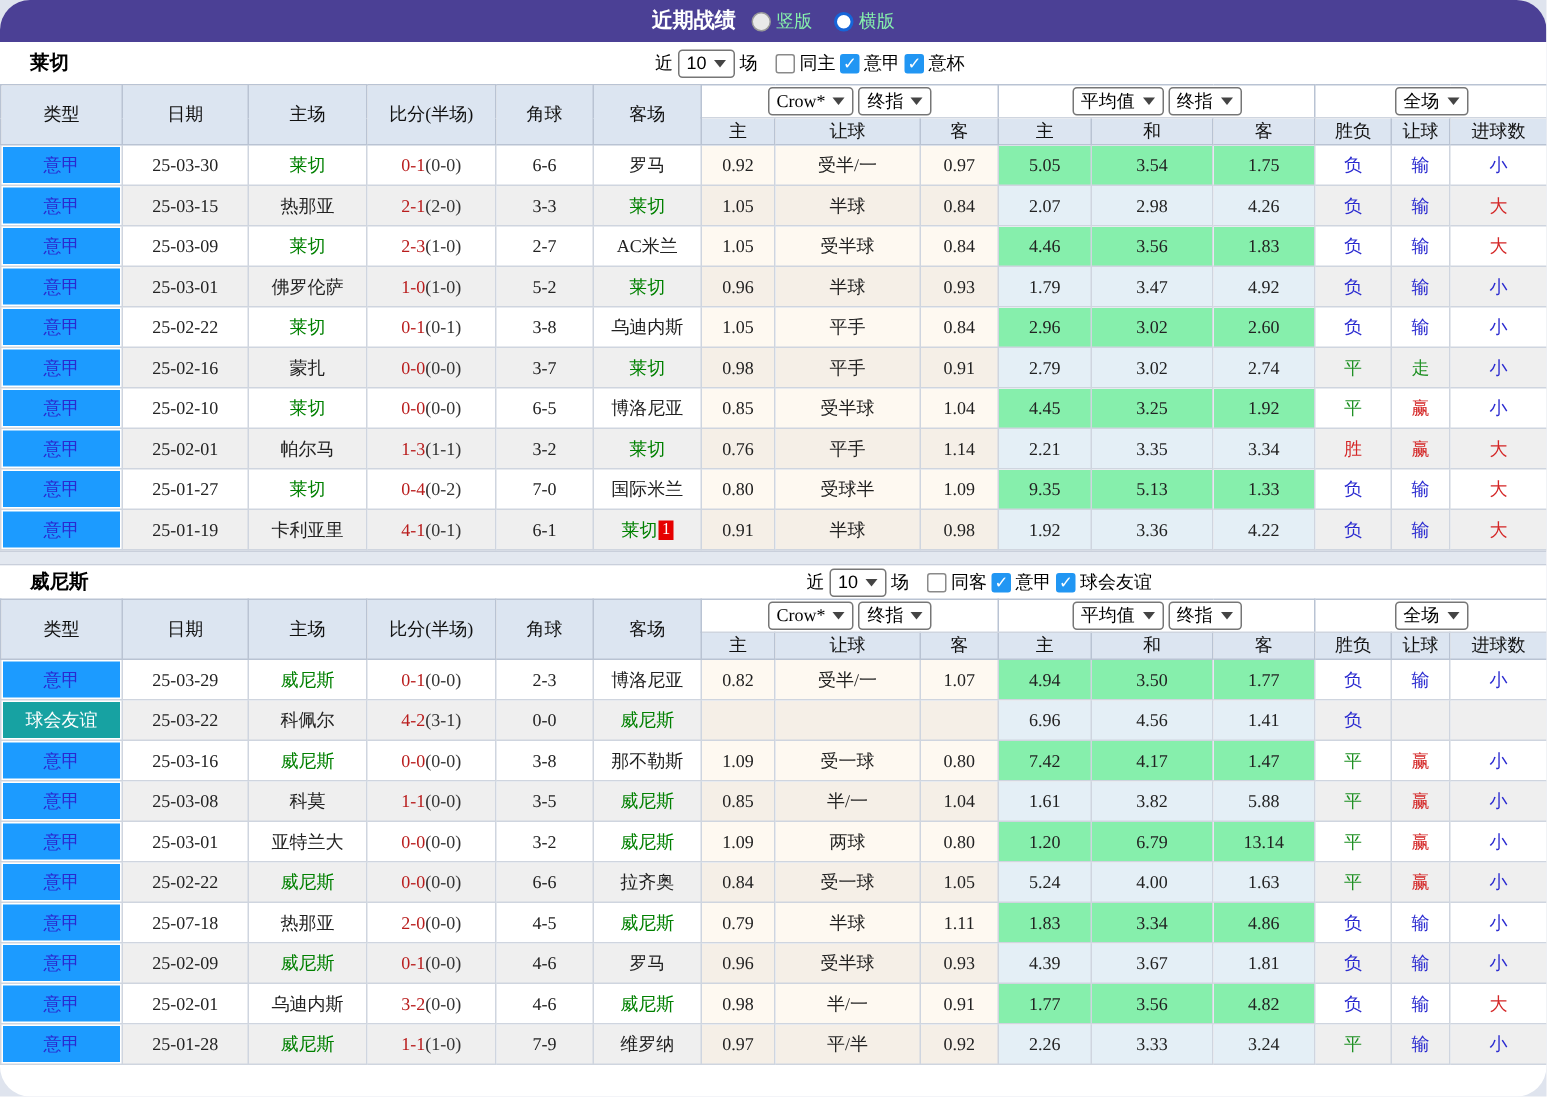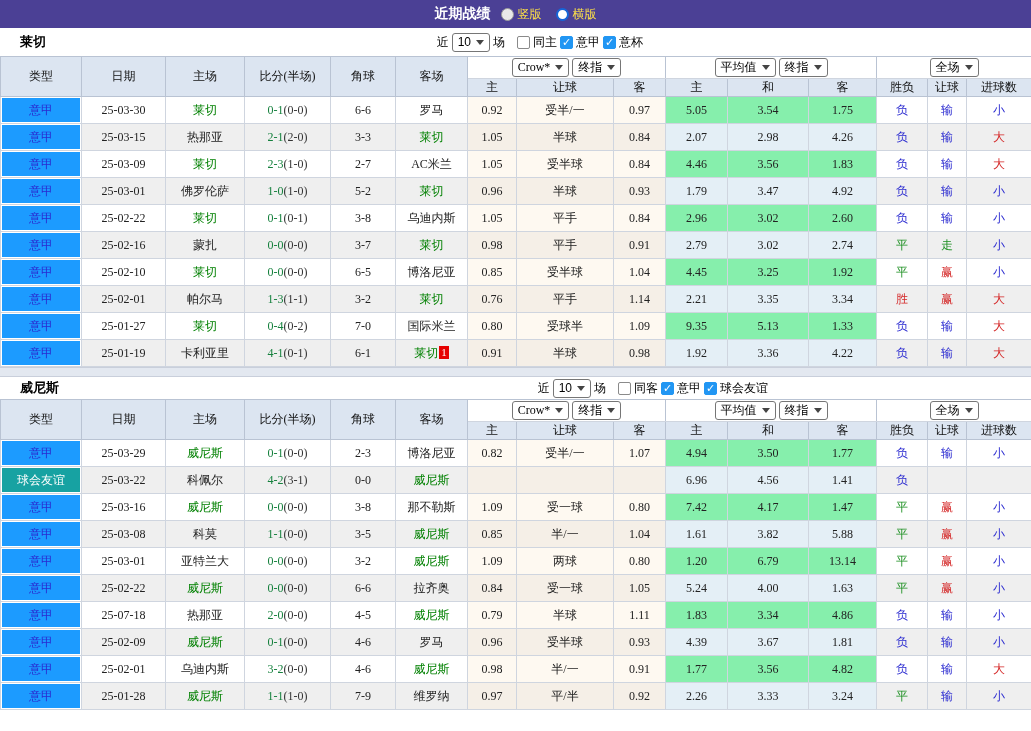--- a/index.html
+++ b/index.html
@@ -1,23 +1,23 @@
 <!DOCTYPE html>
 <html><head>
 <meta charset="utf-8">
 <style>
   html,body{margin:0;padding:0;}
   body{background:#DFE4EE;font-family:"Liberation Sans","DejaVu Sans",sans-serif;}
-  .page{width:1031px;height:731px;background:#fff;overflow:hidden;position:relative;}
+  .page{width:1031px;height:731px;background:#fff;overflow:hidden;position:relative;border-radius:20px;}
 
   
   .titlebar{height:28px;background:#4B4095;display:flex;align-items:center;justify-content:center;gap:10px;}
   .titlebar .title{color:#fff;font-size:14px;font-weight:bold;}
   .radio-group{display:flex;align-items:center;gap:14px;}
-  .radio-item{display:flex;align-items:center;gap:4px;color:#fde047;font-size:12px;}
+  .radio-item{display:flex;align-items:center;gap:4px;color:#86efac;font-size:12px;}
   .radio{width:13px;height:13px;border-radius:50%;display:inline-block;box-sizing:border-box;}
   .radio.filled{background:#E9E9E9;border:1px solid #9a9a9a;}
   .radio.ring{background:#fff;border:2px solid #1665D8;}
 
   
   .section-head{display:flex;align-items:center;background:#fff;}
   .section-head.s1{height:28px;}
   .section-head.s2{height:22px;}
   .team-name{margin-left:20px;font-size:13px;color:#000;font-weight:bold;}
   .filters{margin-left:auto;display:flex;align-items:center;gap:3px;font-size:12px;color:#000;}
@@ -51,21 +51,21 @@
   td.c-left{background:#fff;}
   tr.alt td.c-left{background:#EFEFEF;}
   td.c-odds{background:#FEF9F1;}
   tr.alt td.c-odds{background:#F5EFE7;}
   td.c-avg{background:#86efac;}
   tr.alt td.c-avg{background:#E4EFF6;}
   td.c-res{background:#fff;}
   tr.alt td.c-res{background:#EFEFEF;}
 
   .focus{color:#008000;}
-  .ft{color:#15803d;}
+  .ft{color:#b91c1c;}
   .ht{color:#333;}
   .cardbadge{display:inline-block;background:#E60000;color:#fff;font-size:11px;line-height:13px;padding:0 2px;margin-left:1px;vertical-align:1px;}
   .blue{color:#2A2AD0;}
   .redtxt{color:#D42626;}
   .green{color:#1E9023;}
 
   .summary{height:24px;line-height:24px;text-align:center;font-size:12px;color:#222;background:#fff;}
   .summary .red{color:#E60000;}
 
   .divider{height:8px;background:#E3E8F0;border-top:1px solid #C9CFDB;border-bottom:1px solid #C9CFDB;}

